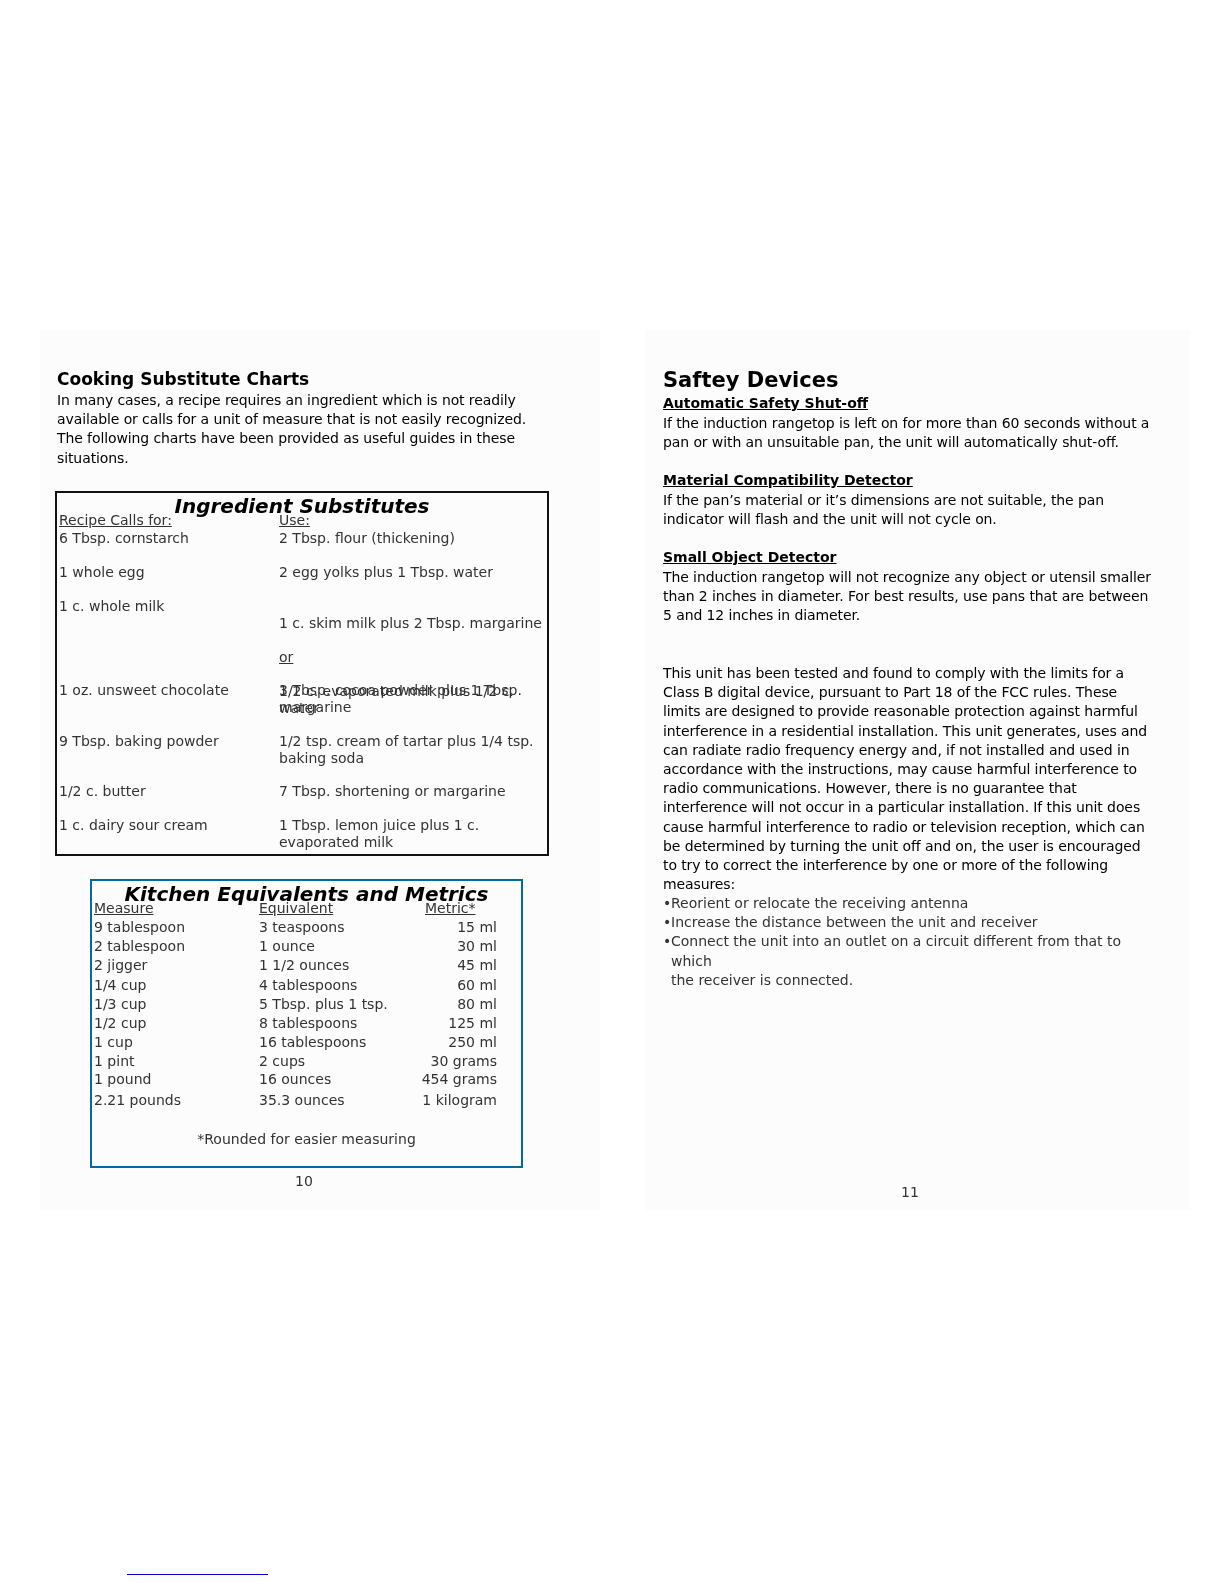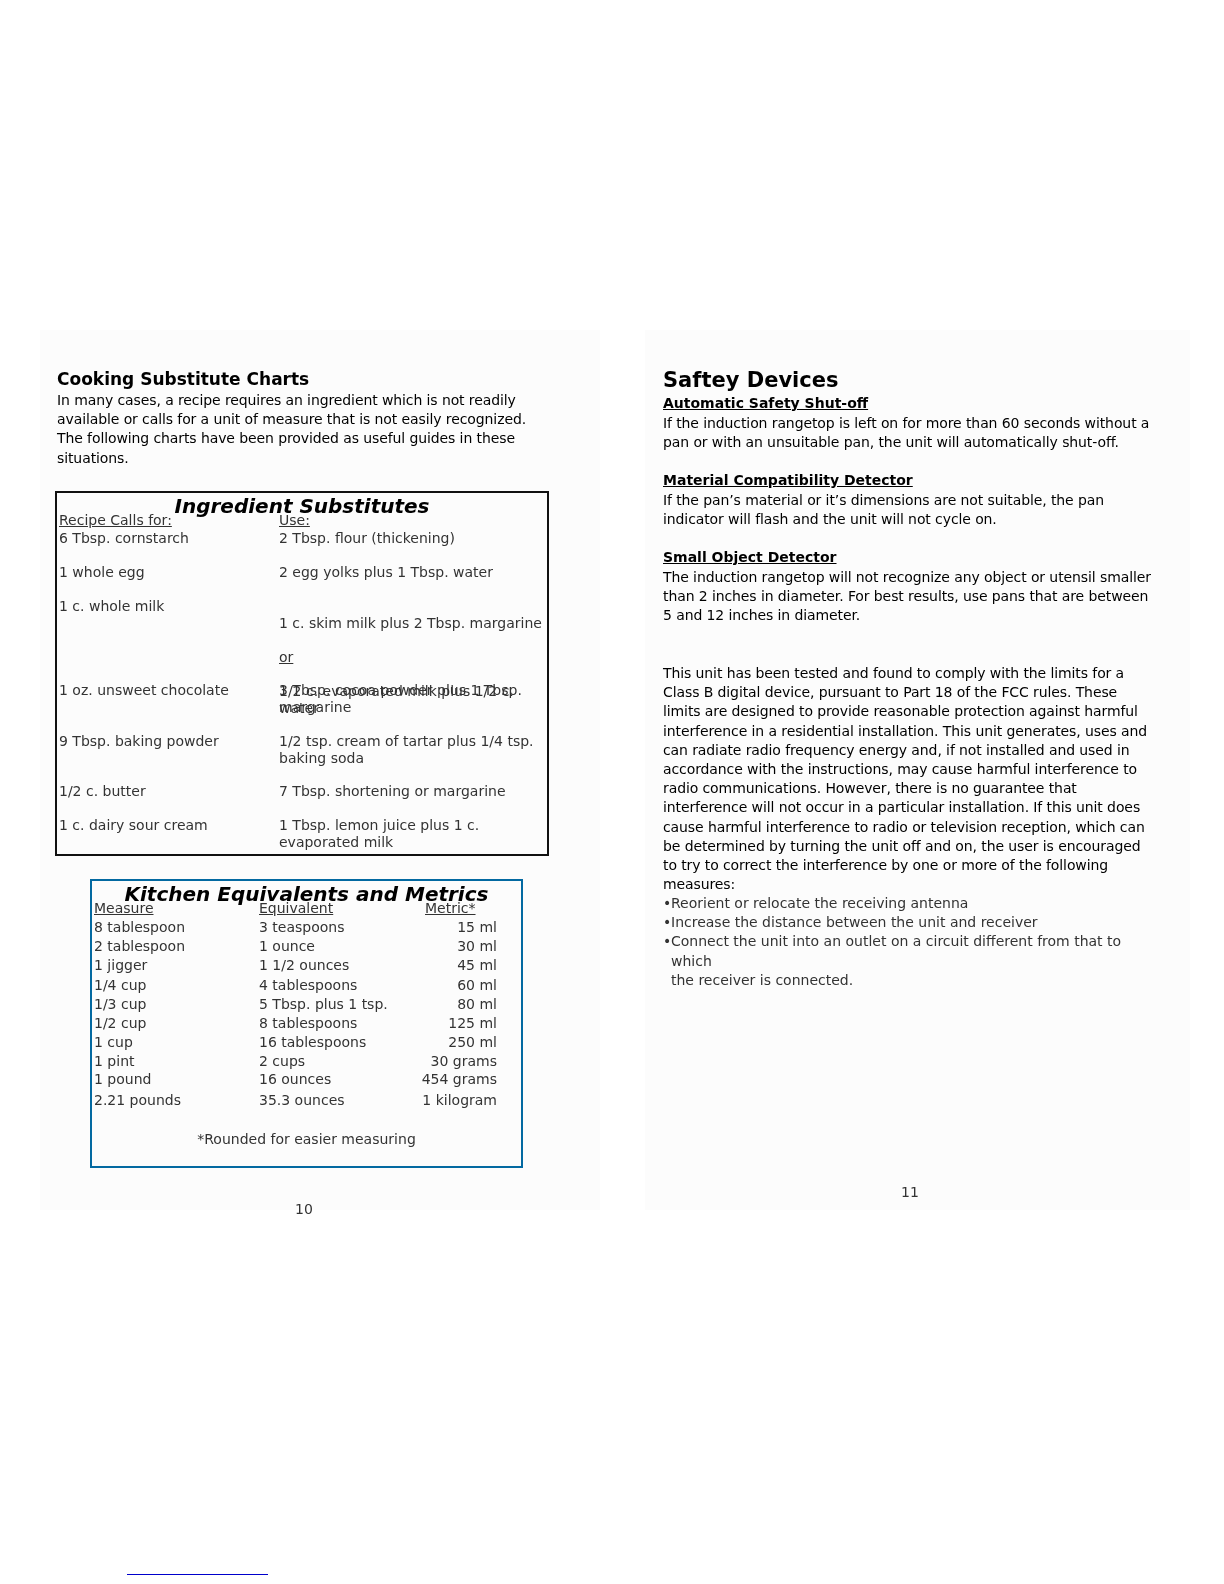--- a/index.html
+++ b/index.html
@@ -28,21 +28,21 @@
     
     #met-box { position: absolute; left: 90px; top: 879px; width: 433px; height: 289px; border: 2px solid #0369a1; box-sizing: border-box; }
     .met-head { position: absolute; top: 19px; font-size: 14px; text-decoration: underline; color: #333; }
     .met-row { position: absolute; left: 0; width: 100%; font-size: 14px; color: #333; height: 19px; }
     .met-row .m1 { position: absolute; left: 2px; }
     .met-row .m2 { position: absolute; left: 167px; }
     .met-row .m3 { position: absolute; right: 24px; text-align: right; }
     .footnote { position: absolute; top: 250px; width: 100%; text-align: center; font-size: 14px; color: #333; }
 
     .page-num { position: absolute; font-size: 14px; color: #333; }
-    #pn-left { left: 295px; top: 1201px; text-align: right; }
+    #pn-left { left: 295px; top: 1173px; text-align: right; }
     #pn-right { left: 901px; top: 1184px; }
 
     .sub { position: absolute; font-weight: bold; font-size: 14px; color: #000; text-decoration: underline; }
     #sub1 { left: 663px; top: 395px; }
     #p1 { left: 663px; top: 414px; width: 500px; }
     #sub2 { left: 663px; top: 472px; }
     #p2 { left: 663px; top: 491px; width: 500px; }
     #sub3 { left: 663px; top: 549px; }
     #p3 { left: 663px; top: 568px; width: 500px; }
     #fcc { left: 663px; top: 664px; width: 500px; }
@@ -108,31 +108,31 @@
   </div>
 </div>
 
 <div id="met-box">
   <div class="tbl-title">Kitchen Equivalents and Metrics</div>
   <div class="met-head" style="left:2px">Measure</div>
   <div class="met-head" style="left:167px">Equivalent</div>
   <div class="met-head" style="left:333px">Metric*</div>
   <div id="met-rows">
       <div class="met-row" style="top: 38px;">
-        <span class="m1">8 tablespoon</span>
+        <span class="m1">9 tablespoon</span>
         <span class="m2">3 teaspoons</span>
         <span class="m3">15 ml</span>
       </div>
       <div class="met-row" style="top: 57.2px;">
         <span class="m1">2 tablespoon</span>
         <span class="m2">1 ounce</span>
         <span class="m3">30 ml</span>
       </div>
       <div class="met-row" style="top: 76.4px;">
-        <span class="m1">1 jigger</span>
+        <span class="m1">2 jigger</span>
         <span class="m2">1 1/2 ounces</span>
         <span class="m3">45 ml</span>
       </div>
       <div class="met-row" style="top: 95.6px;">
         <span class="m1">1/4 cup</span>
         <span class="m2">4 tablespoons</span>
         <span class="m3">60 ml</span>
       </div>
       <div class="met-row" style="top: 114.8px;">
         <span class="m1">1/3 cup</span>

